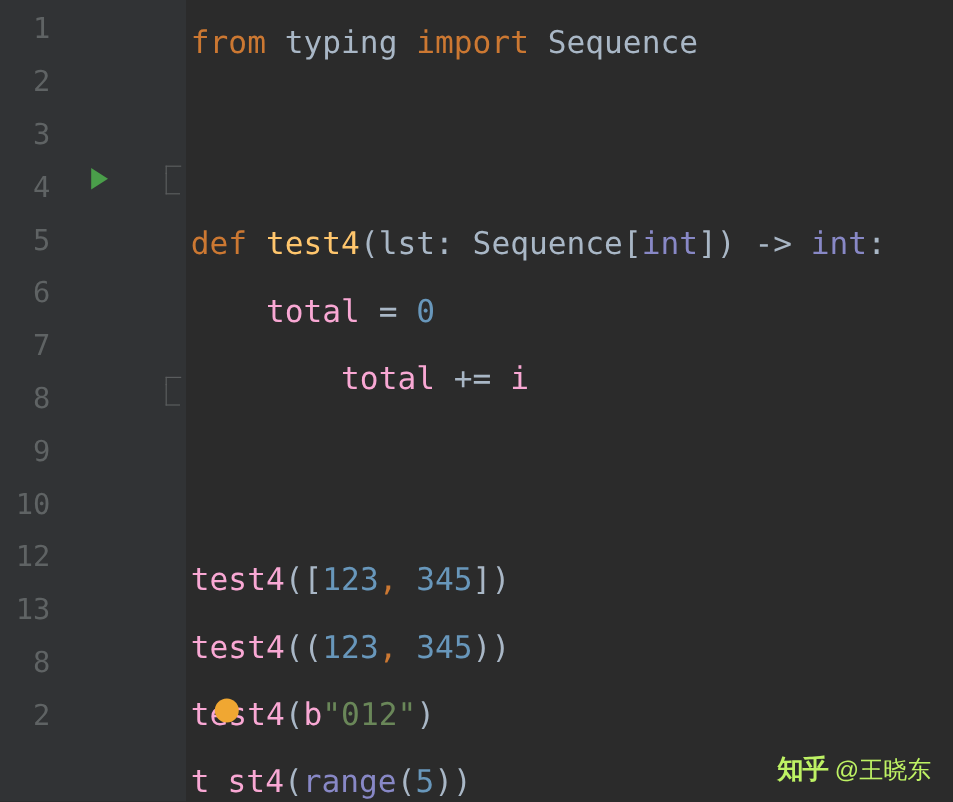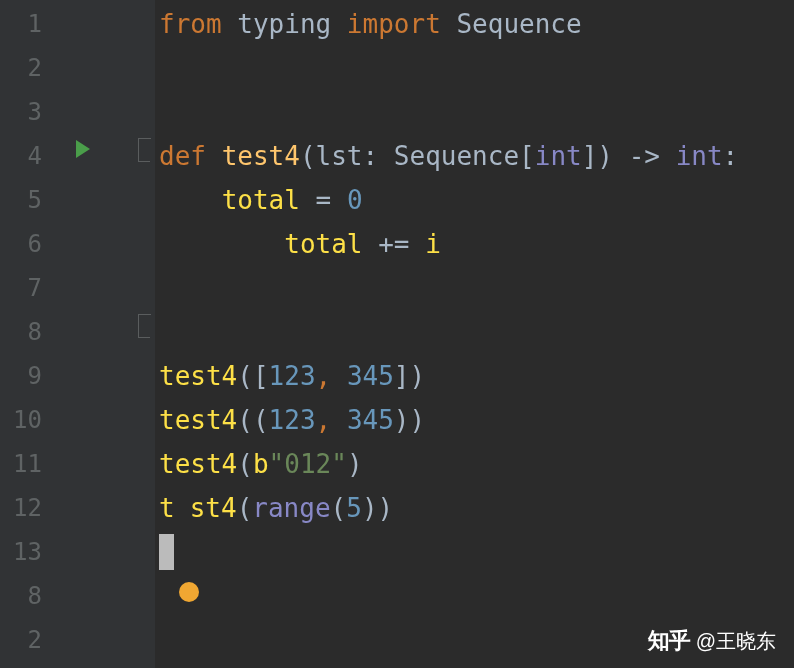--- a/index.html
+++ b/index.html
@@ -76,31 +76,32 @@
       padding-top: 2px;
       background: #2b2b2b;
       position: relative;
     }
     .code-line {
       height: 44px;
       line-height: 44px;
       white-space: pre;
       color: #a9b7c6;
       padding-left: 4px;
+      margin-top: 12px;
     }
     .tok-keyword { color: #cc7832; }
     .tok-func { color: #ffc66d; }
     .tok-builtin { color: #8888c6; }
     .tok-type { color: #a9b7c6; }
     .tok-number { color: #6897bb; }
     .tok-string { color: #6a8759; }
     .tok-op { color: #a9b7c6; }
     .tok-comma { color: #cc7832; }
     .tok-param { color: #a9b7c6; }
-    .tok-name { color: #fde047; }
+    .tok-name { color: #f9a8d4; }
     .cursor-block {
       display: inline-block;
       width: 15px;
       height: 36px;
       background: #bbbbbb;
       vertical-align: middle;
       margin-top: -4px;
     }
     .bulb {
       position: absolute;
@@ -108,21 +109,21 @@
       top: 582px;
       width: 20px;
       height: 20px;
       background: #f0a732;
       border-radius: 50%;
     }
     .watermark {
       position: absolute;
       bottom: 12px;
       right: 18px;
-      color: #ffffff;
+      color: #bef264;
       font-size: 20px;
       font-family: Arial, sans-serif;
       display: flex;
       align-items: center;
       gap: 6px;
     }
     .zhihu-logo {
       font-weight: bold;
       font-size: 22px;
       letter-spacing: -1px;
@@ -136,21 +137,20 @@
     <div class="line-number">1</div>
     <div class="line-number">2</div>
     <div class="line-number">3</div>
     <div class="line-number">4</div>
     <div class="line-number">5</div>
     <div class="line-number">6</div>
     <div class="line-number">7</div>
     <div class="line-number">8</div>
     <div class="line-number">9</div>
     <div class="line-number">10</div>
-    <div class="line-number">11</div>
     <div class="line-number">12</div>
     <div class="line-number">13</div>
     <div class="line-number">8</div>
     <div class="line-number">2</div>
   </div>
   <div class="gutter-extra">
     <div class="run-marker"></div>
     <div class="fold-marker fold-1"></div>
     <div class="fold-marker fold-2"></div>
   </div>

